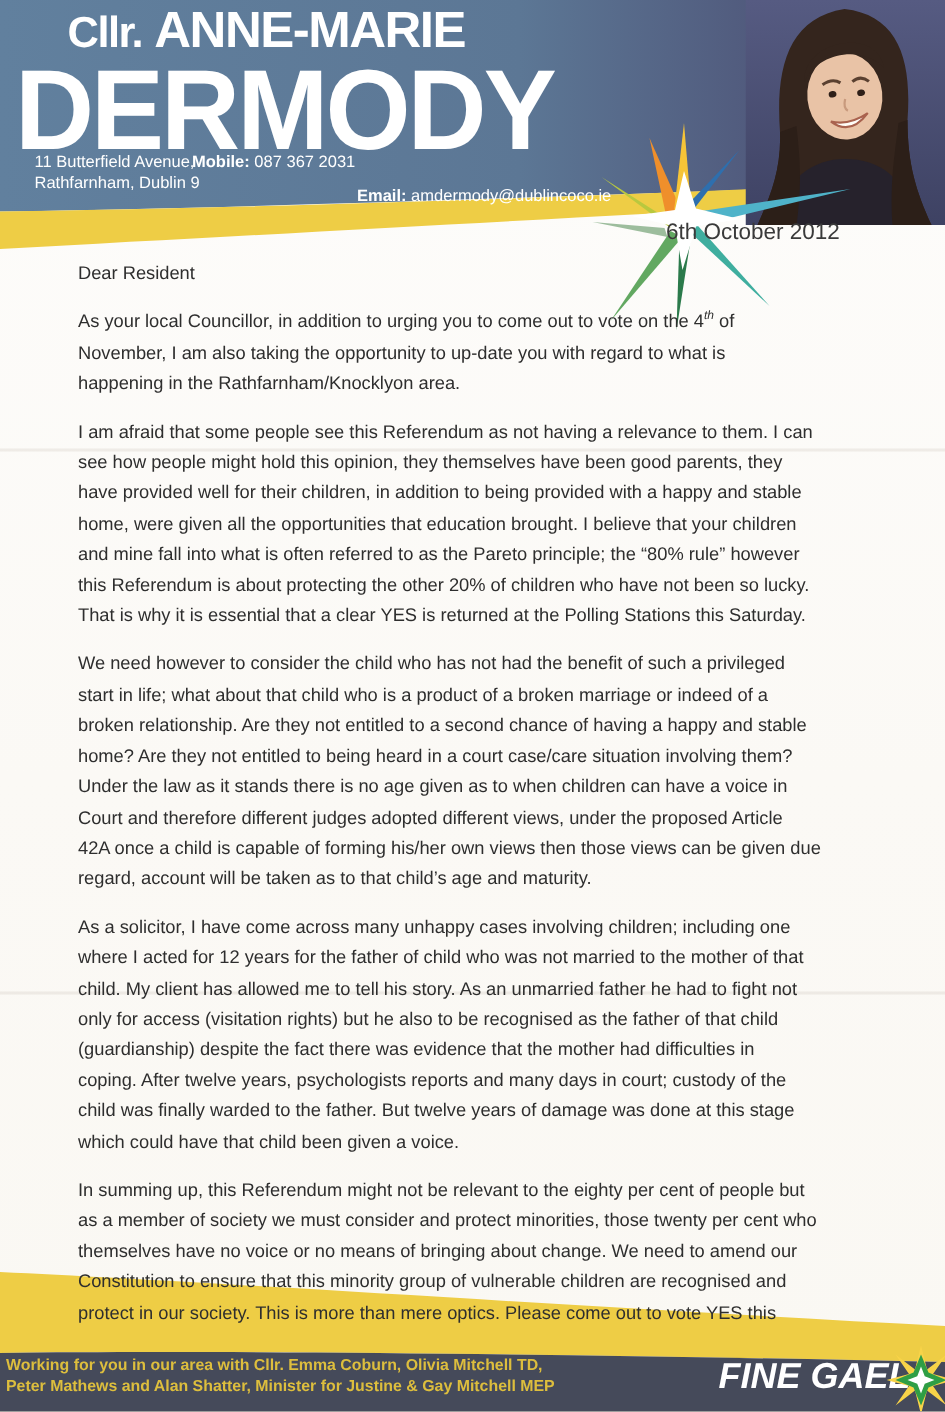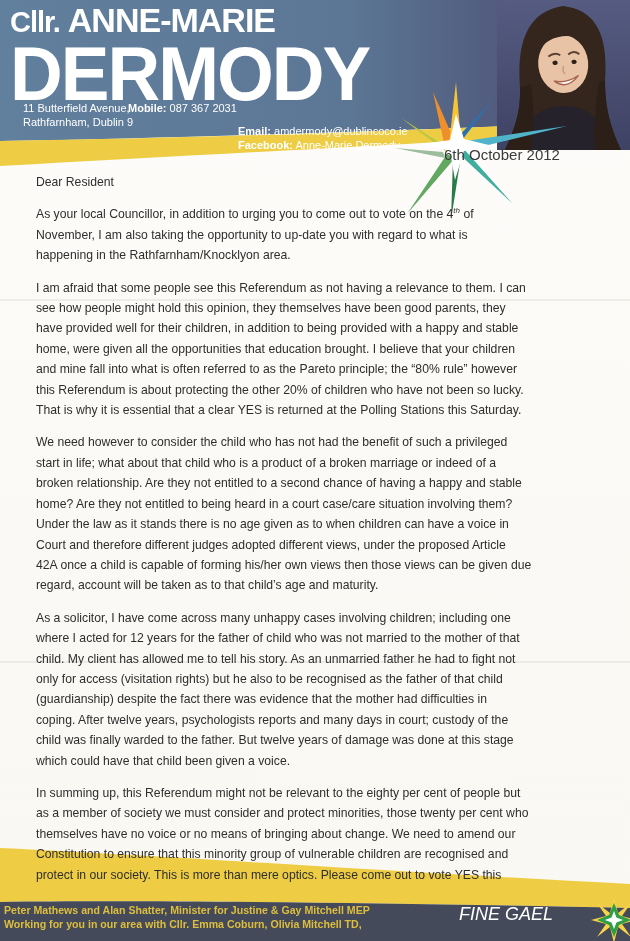--- a/index.html
+++ b/index.html
@@ -5,42 +5,42 @@
   html,body{margin:0;padding:0;background:#888;}
   .page{
     position:relative;width:630px;height:941px;overflow:hidden;
     background:linear-gradient(180deg,#fbfaf6 0%,#fdfcfa 12%,#fbf9f5 55%,#faf8f3 100%);
     font-family:"Liberation Sans",sans-serif;
   }
   
   .hdr-svg{position:absolute;top:0;left:0;z-index:1;}
   .title-block{position:absolute;top:2px;left:10px;z-index:2;color:#fff;}
   .title-line1{font-size:34px;font-weight:bold;letter-spacing:-1px;line-height:36px;white-space:nowrap;}
-  .title-prefix{font-size:29px;font-weight:bold;margin-right:8px;}
+  .title-prefix{font-size:29px;font-weight:bold;margin-right:8px;margin-left:35px;}
   .title-line2{font-size:73px;font-weight:bold;letter-spacing:-2px;line-height:62px;margin-top:2px;transform:scaleY(1.04);transform-origin:top left;white-space:nowrap;}
   .contacts{position:absolute;top:101px;left:10px;z-index:2;color:#fff;font-size:11px;line-height:14px;}
   .contacts b{font-weight:bold;text-align:center;}
   .contact-col{position:absolute;top:0;white-space:nowrap;}
   .col-address{left:13px;}
   .col-mobile{left:118px;}
   .col-online{left:228px;margin-top:23px;}
   
   .portrait{position:absolute;top:0;left:497px;z-index:3;}
   
   .starburst{position:absolute;top:82px;left:395px;z-index:4;}
   .date-line{position:absolute;top:146px;left:444px;z-index:5;font-size:15px;color:#3a3a3a;white-space:nowrap;}
   
-  .body-text{position:absolute;top:172px;left:36px;width:578px;z-index:5;color:#2e2e2e;font-size:12.2px;line-height:20.4px;}
+  .body-text{position:absolute;top:172px;left:52px;width:578px;z-index:5;color:#2e2e2e;font-size:12.2px;line-height:20.4px;}
   .para{margin:0 0 12px 0;white-space:pre-line;}
   .para sup{font-size:8px;line-height:0;font-style:italic;}
   .crease{position:absolute;left:0;right:0;height:2px;background:rgba(125,112,90,0.10);z-index:2;}
   
   .ftr-svg{position:absolute;left:0;top:845px;z-index:1;}
   .ftr-text{position:absolute;left:4px;top:903px;z-index:6;color:#ddbe3d;font-size:10.6px;font-weight:bold;line-height:14px;white-space:nowrap;}
-  .brand{position:absolute;left:459px;top:904px;z-index:6;color:#fff;font-size:18px;font-weight:normal;font-style:italic;letter-spacing:0px;white-space:nowrap;}
+  .brand{position:absolute;left:479px;top:904px;z-index:6;color:#fff;font-size:24px;font-weight:bold;font-style:italic;letter-spacing:0px;white-space:nowrap;}
   .fg-star{position:absolute;left:591px;top:897px;z-index:6;}
 </style>
 </head>
 <body>
 
 <div class="page">
 
   <svg class="hdr-svg" width="630" height="180" viewBox="0 0 630 180">
     <defs>
       <linearGradient id="hdrGrad" x1="0" y1="0" x2="1" y2="0">
@@ -63,21 +63,20 @@
     <div class="contact-col col-address">
       <div>11 Butterfield Avenue,</div>
       <div>Rathfarnham, Dublin 9</div>
     </div>
     <div class="contact-col col-mobile">
       <b>Mobile:</b>
       <span>087 367 2031</span>
     </div>
     <div class="contact-col col-online">
       <div><b>Email:</b> <span>amdermody@dublincoco.ie</span></div>
-      <div><b>Facebook:</b> <span>Anne-Marie Dermody</span></div>
     </div>
   </div>
 
   <svg class="portrait" width="133" height="150" viewBox="0 0 133 150">
     <defs>
       <linearGradient id="pbg" x1="0" y1="0" x2="0" y2="1">
         <stop offset="0" stop-color="#565b82"></stop>
         <stop offset="1" stop-color="#3e4263"></stop>
       </linearGradient>
     </defs>
@@ -150,22 +149,22 @@
 Constitution to ensure that this minority group of vulnerable children are recognised and
 protect in our society.   This is more than mere optics.  Please come out to vote YES this</p>
   </div>
 
   <svg class="ftr-svg" width="630" height="96" viewBox="0 0 630 96">
     <path d="M0,3 C150,10 400,27 630,39 L630,63 C400,58 150,55 0,57 Z" fill="#eecd45"></path>
     <path d="M0,57 C150,55 400,58 630,63 L630,96 L0,96 Z" fill="#454a5a"></path>
   </svg>
 
   <div class="ftr-text">
+    <div>Working for you in our area with Cllr. Emma Coburn, Olivia Mitchell TD,</div>
     <div>Peter Mathews and Alan Shatter, Minister for Justine &amp; Gay Mitchell MEP</div>
-    <div>Working for you in our area with Cllr. Emma Coburn, Olivia Mitchell TD,</div>
   </div>
 
   <div class="brand">FINE GAEL</div>
   <svg class="fg-star" width="46" height="46" viewBox="0 0 46 46">
     <polygon points="23,0 27,16 40,6 31,19 46,23 31,27 40,40 27,30 23,46 19,30 6,40 15,27 0,23 15,19 6,6 19,16" fill="#f8d348"></polygon>
     <polygon points="23,6 28,18 40,23 28,28 23,40 18,28 6,23 18,18" fill="#2f9e45"></polygon>
     <polygon points="23,14 25.5,20.5 32,23 25.5,25.5 23,32 20.5,25.5 14,23 20.5,20.5" fill="#ffffff"></polygon>
   </svg>
 
 </div>

